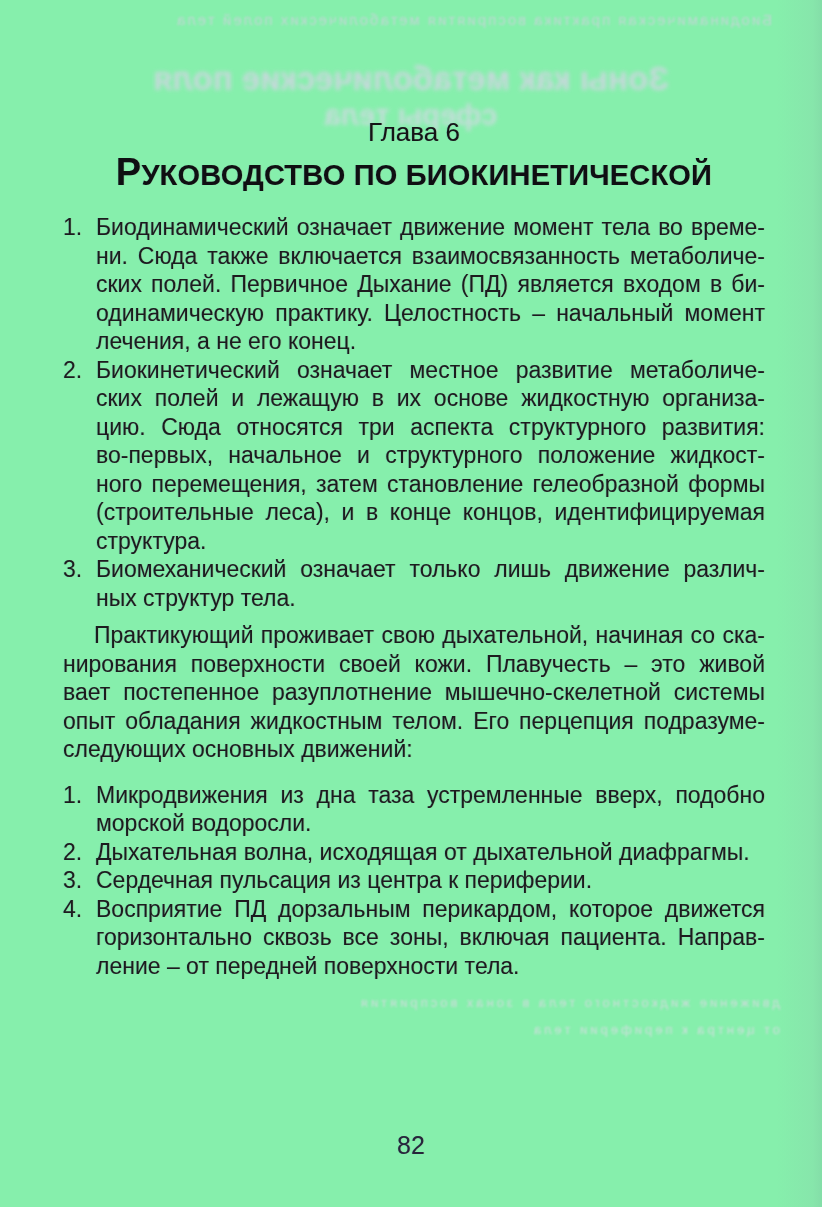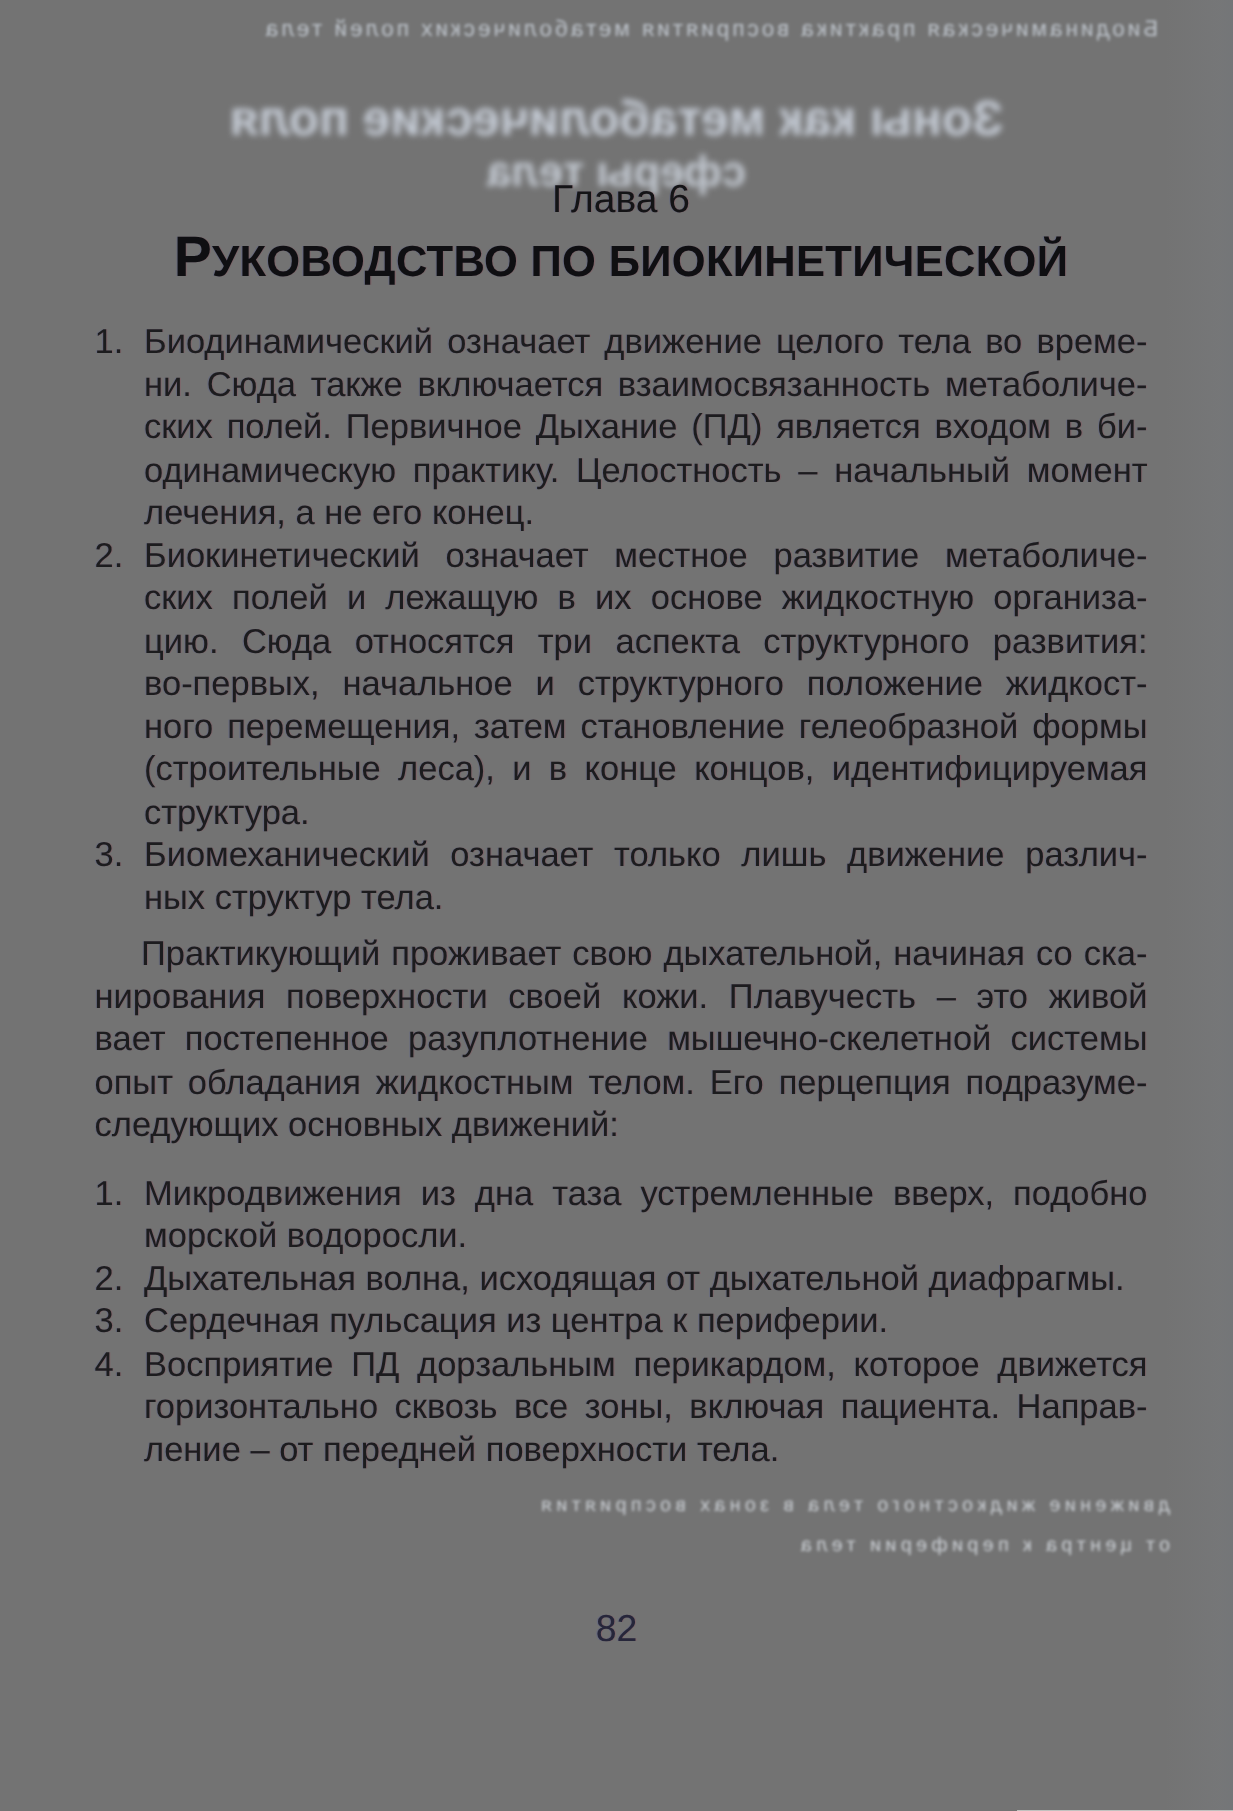--- a/index.html
+++ b/index.html
@@ -1,17 +1,17 @@
 <!DOCTYPE html>
 <html><head>
 <meta charset="utf-8">
 <style>
   html,body{margin:0;padding:0;width:822px;height:1207px;overflow:hidden;
     background:#fdfdfc;font-family:"Liberation Sans","DejaVu Sans",sans-serif;}
-  .page{position:relative;width:822px;height:1207px;background:#737373;}
+  .page{position:relative;width:822px;height:1207px;background:#86efac;}
   
   .page::after{content:"";position:absolute;top:0;right:0;width:46px;height:100%;
     background:linear-gradient(to right, rgba(140,150,162,0) 0%, rgba(140,150,162,0.10) 80%, rgba(120,132,146,0.16) 100%);
     pointer-events:none;}
   
   .ghost{position:absolute;color:#ccd3dc;transform:scaleX(-1);filter:blur(1.2px);
     white-space:nowrap;overflow:hidden;pointer-events:none;}
   .ghost-top{top:11px;left:60px;width:712px;font-size:15px;letter-spacing:2px;opacity:.85;}
   .ghost-h1{top:60px;left:111px;width:600px;font-size:33px;font-weight:700;
     text-align:center;color:#cfd6e1;filter:blur(2px);opacity:.9;}
@@ -34,21 +34,21 @@
   .lines .ln.last{text-align-last:left;}
   .para.indent .ln:first-child{text-indent:31px;}
   .para{margin-top:0;}
   .p-intro{margin-top:28px;}
   .p-mid{margin-top:9px;}
   .list{margin-top:0;}
   .list-1{margin-top:21px;}
   .list-2{margin-top:17px;}
   .li{position:relative;padding-left:33px;}
   .li .num{position:absolute;left:0;top:0;line-height:28.5px;}
-  .pagenum{position:absolute;top:1072px;left:0;width:822px;text-align:center;
+  .pagenum{position:absolute;top:1131px;left:0;width:822px;text-align:center;
     font-size:25px;color:#26263a;}
 </style>
 </head>
 <body>
 
 <div class="page">
 
   <div class="ghost ghost-top">Биодинамическая практика восприятия метаболических полей тела</div>
   <div class="ghost ghost-h1">Зоны как метаболические поля</div>
   <div class="ghost ghost-h2">сферы тела</div>
@@ -62,21 +62,21 @@
     <h1 class="title">
       <div><span class="cap">Р</span><span>УКОВОДСТВО ПО БИОКИНЕТИЧЕСКОЙ</span></div>
     </h1>
 
 
     <div class="list list-1 body-txt">
 
         <div class="li">
           <span class="num">1.</span>
           <div class="lines">
-            <div class="ln">Биодинамический означает движение целого тела во време-</div>
+            <div class="ln">Биодинамический означает движение момент тела во време-</div>
             <div class="ln">ни. Сюда также включается взаимосвязанность метаболиче-</div>
             <div class="ln">ских полей. Первичное Дыхание (ПД) является входом в би-</div>
             <div class="ln">одинамическую практику. Целостность – начальный момент</div>
             <div class="ln last">лечения, а не его конец.</div>
           </div>
         </div>
 
         <div class="li">
           <span class="num">2.</span>
           <div class="lines">

